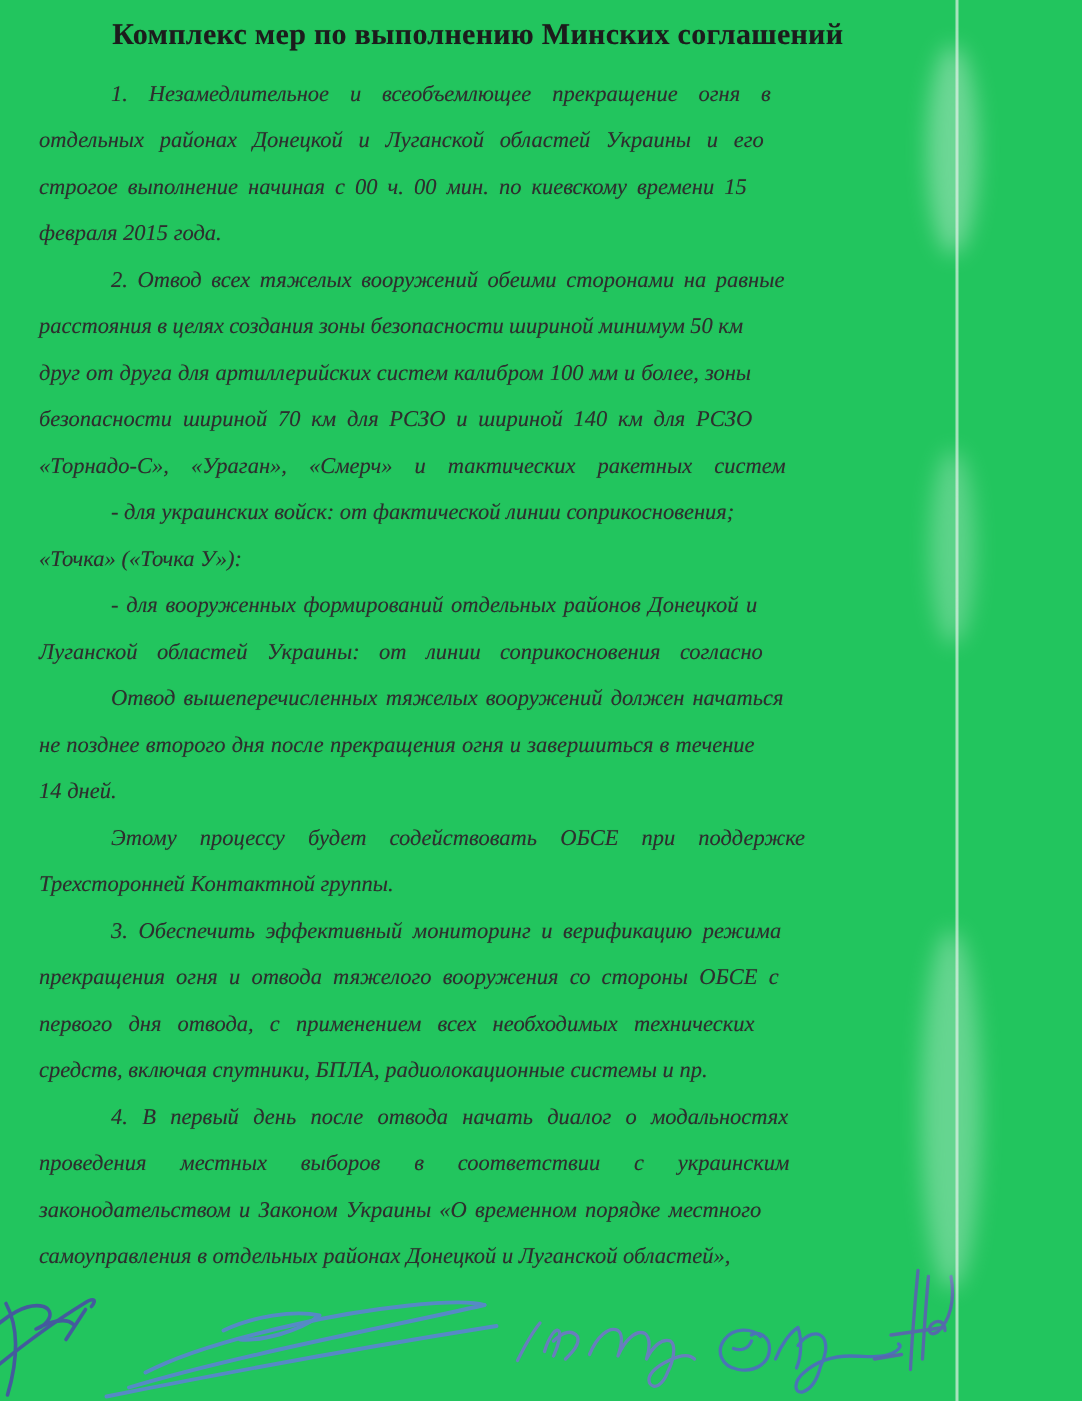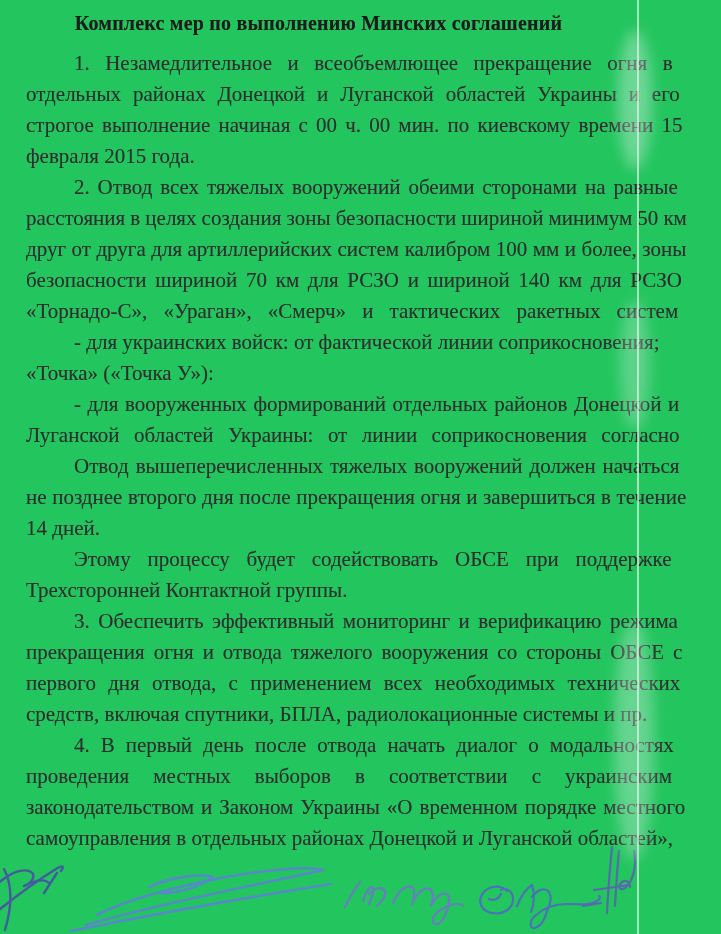--- a/index.html
+++ b/index.html
@@ -10,22 +10,23 @@
     color:#2e2e2e;
   }
   .content{position:absolute;left:0;top:0;right:0;padding:10px 110px 0 26px;}
   .doc-title{
     margin:0 0 12px 0;font-weight:bold;font-size:20px;line-height:26px;
     text-align:center;color:#1c1c1c;letter-spacing:.2px;
     text-shadow:0 0 .5px rgba(28,28,28,.4);
   }
   .doc-body{}
   .line{
-    height:31px;line-height:31px;font-size:21px;white-space:nowrap;
+    height:31px;line-height:31px;font-size:15px;white-space:nowrap;
     text-shadow:0 0 .5px rgba(46,46,46,.35);
+    font-style:italic;
   }
   .indent{display:inline-block;width:48px;}
   .run{word-spacing:0;}
   .sig-layer{position:absolute;left:0;top:0;width:721px;height:934px;pointer-events:none;}
   .sig-layer g{opacity:.92;}
   
   .scan-edge{position:absolute;top:0;left:637px;width:2px;height:934px;background:#eff2ef;opacity:.65;}
   .scan-tint{position:absolute;border-radius:50%;background:#e7f4f0;filter:blur(7px);}
   .tint-a{left:618px;top:30px;width:34px;height:140px;opacity:.38;}
   .tint-b{left:620px;top:300px;width:30px;height:130px;opacity:.30;}

